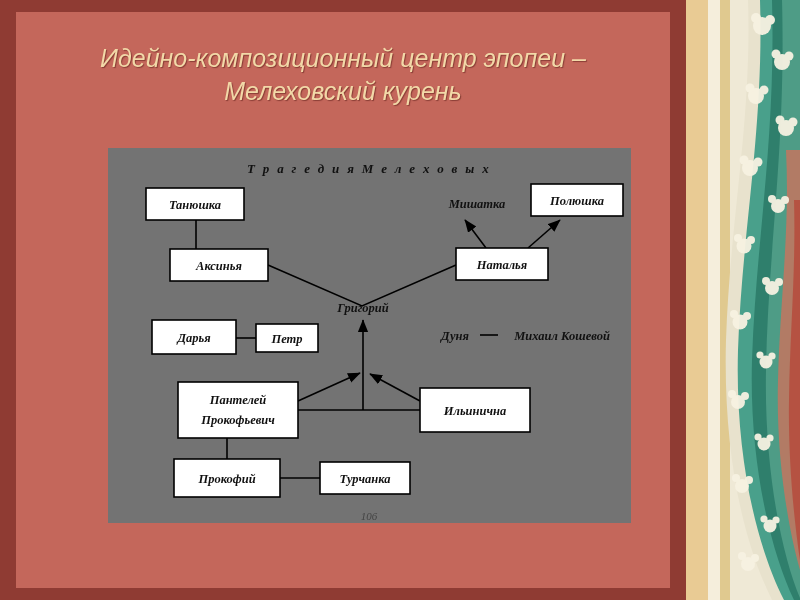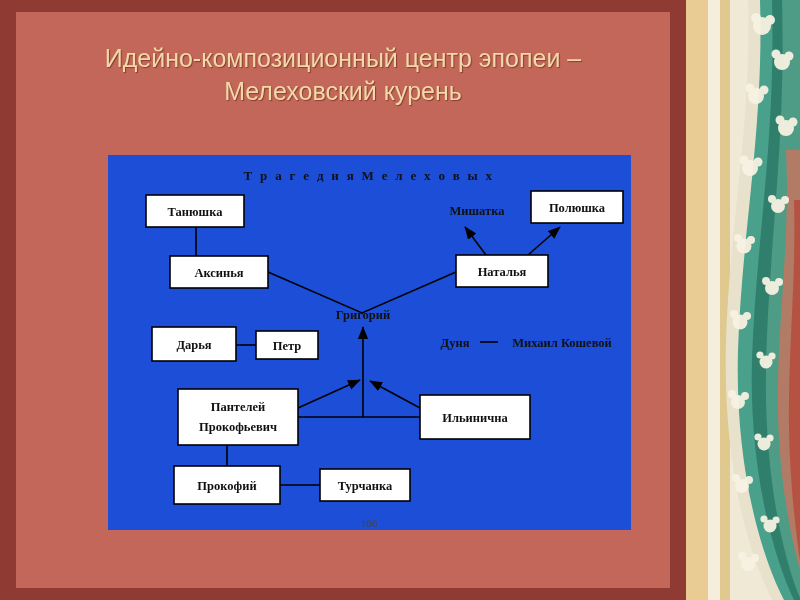--- a/index.html
+++ b/index.html
@@ -11,20 +11,21 @@
     height: 600px;
     overflow: hidden;
     font-family: "Liberation Sans", sans-serif;
     background: #8c3a33;
   }
   .slide {
     position: relative;
     width: 796px;
     height: 600px;
     background: #b35c52;
+    font-style: italic;
   }
   
   .left-panel {
     position: absolute;
     left: 0;
     top: 0;
     width: 686px;
     height: 600px;
     background: #8f3b33;
     box-sizing: border-box;
@@ -56,24 +57,24 @@
     left: 686px;
     top: 0;
     width: 114px;
     height: 600px;
     overflow: hidden;
     background: #e7e3d0;
   }
   .diagram-wrap {
     position: absolute;
     left: 92px;
-    top: 143px;
+    top: 136px;
     width: 523px;
     height: 375px;
-    background: #1d4ed8;
+    background: #737373;
     box-sizing: border-box;
     overflow: hidden;
   }
   .diagram-svg {
     display: block;
   }
   .box-label {
     font-family: "Liberation Serif", serif;
     font-weight: bold;
     font-size: 12.5px;

